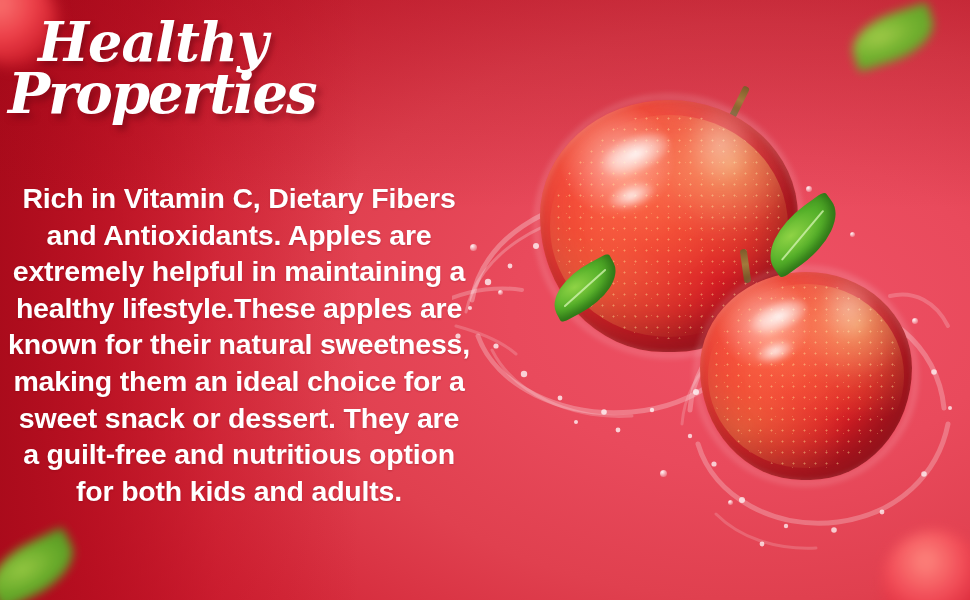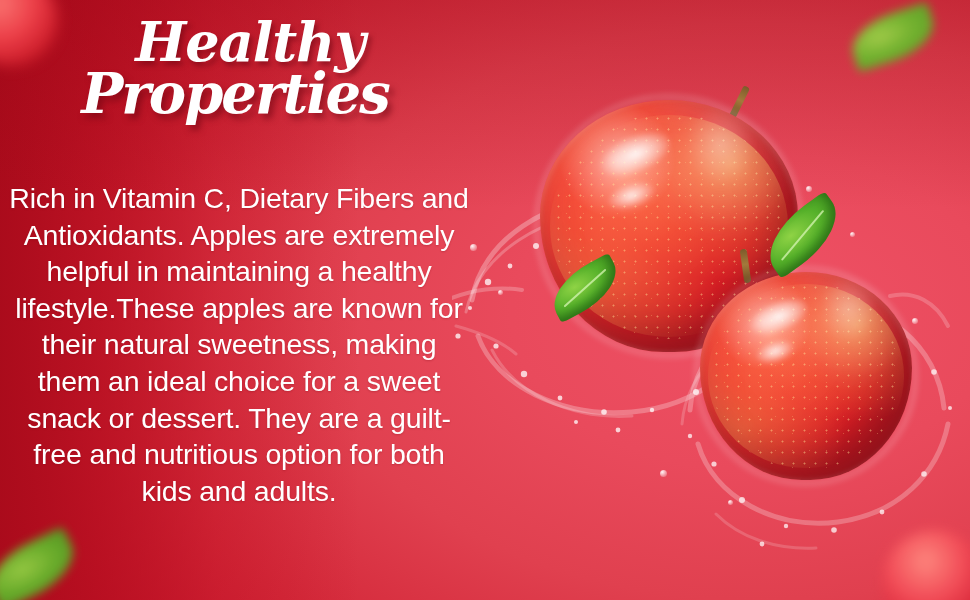--- a/index.html
+++ b/index.html
@@ -185,23 +185,22 @@
 
   .drop {
     position: absolute;
     background: radial-gradient(circle at 34% 30%, rgba(255,255,255,0.95) 0%, rgba(255,235,238,0.55) 48%, rgba(255,220,225,0.05) 100%);
     border-radius: 50%;
   }
 
   
   .title-block {
     position: absolute;
-    left: 0; top: 16px;
+    left: 8px; top: 16px;
     width: 470px;
-    text-align: center;
     color: #ffffff;
   }
   .title-line1 {
     font-family: "DejaVu Serif", serif;
     font-style: italic;
     font-weight: bold;
     font-size: 54px;
     line-height: 52px;
     letter-spacing: -1px;
     text-shadow: 3px 4px 5px rgba(110,6,18,0.55);
@@ -221,21 +220,21 @@
   }
 
   .body-copy {
     position: absolute;
     left: 8px; top: 180px;
     width: 462px;
     text-align: center;
     color: #ffffff;
     font-size: 28.5px;
     line-height: 36.6px;
-    font-weight: 400;
+    font-weight: 700;
     letter-spacing: -0.2px;
     text-shadow: 0 1px 2px rgba(120,8,20,0.28);
   }
   .body-copy p { margin: 0; }
 </style>
 </head>
 <body>
 
 <div id="banner">
 

